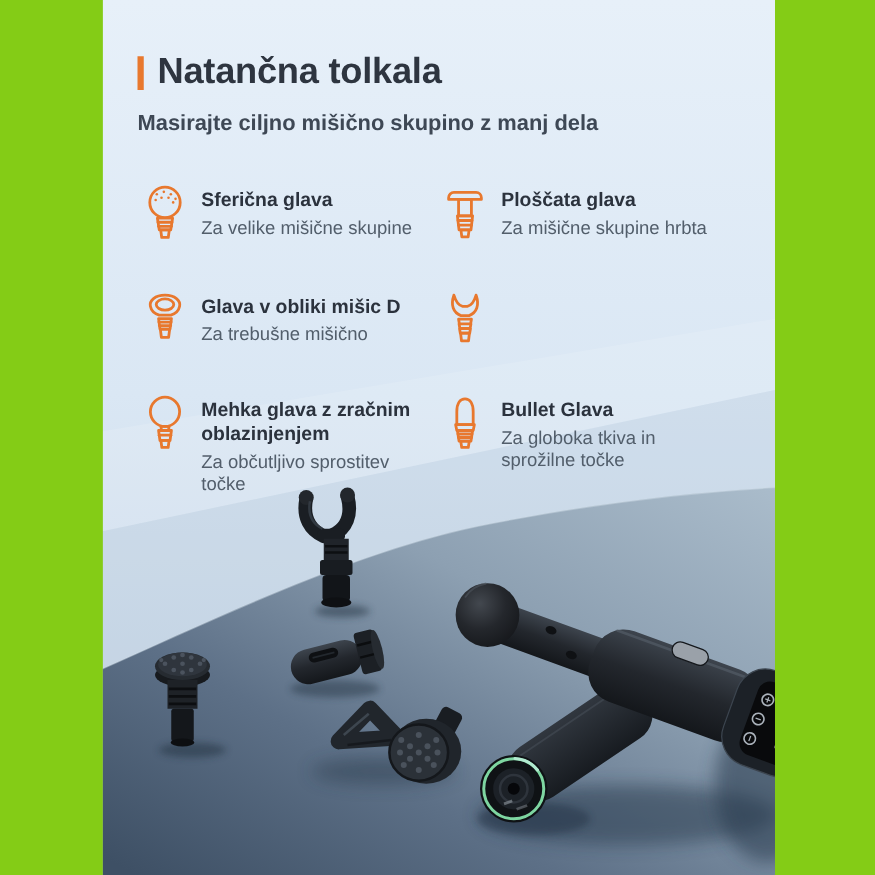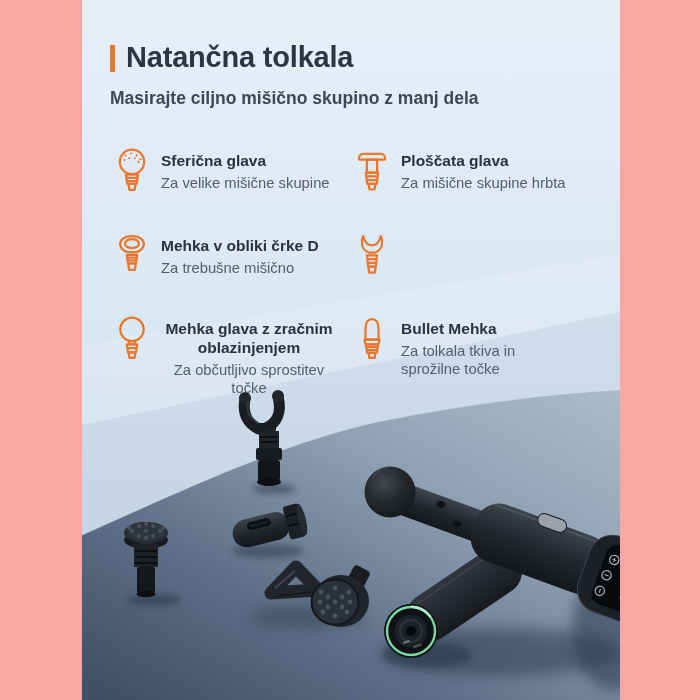--- a/index.html
+++ b/index.html
@@ -1,32 +1,32 @@
 <!DOCTYPE html>
 <html><head>
 <meta charset="utf-8">
 <style>
   html,body{margin:0;padding:0;background:#ffffff;}
   body{width:700px;height:700px;font-family:"Liberation Sans","DejaVu Sans",sans-serif;}
-  .canvas{position:relative;width:700px;height:700px;background:#fca5a5;overflow:hidden;}
+  .canvas{position:relative;width:700px;height:700px;background:#84cc16;overflow:hidden;}
   .content{position:absolute;left:82px;top:0;width:538px;height:700px;overflow:hidden;}
   .photo-svg{position:absolute;left:0;top:0;width:538px;height:700px;display:block;}
   .overlay{position:absolute;left:0;top:0;width:538px;height:700px;}
   .header{position:absolute;left:28px;top:42px;display:flex;align-items:flex-start;}
   .accent-bar{width:5px;height:27px;background:#e8782e;margin-right:11px;margin-top:3px;}
   h1.title{margin:0;font-size:29px;font-weight:700;color:#2e3540;letter-spacing:-0.2px;line-height:1.05;}
   .subtitle{position:absolute;left:28px;top:88px;font-size:17.5px;color:#3e4855;line-height:1.25;font-weight:bold;}
   .feature{position:absolute;display:flex;align-items:flex-start;width:225px;}
   .feature .icon{flex:0 0 auto;width:38px;height:58px;}
   .feature .txt{margin-left:10px;padding-top:6px;max-width:176px;}
   .feature .t{font-size:15.5px;font-weight:700;color:#2b323d;line-height:1.22;}
   .feature .d{font-size:14.8px;color:#525e6b;line-height:1.25;margin-top:3px;}
   .f1{left:31px;top:146px;} .f2{left:271px;top:146px;}
   .f3{left:31px;top:231px;} .f4{left:271px;top:231px;}
-  .f5{left:31px;top:314px;text-align:center;} .f6{left:271px;top:314px;}
+  .f5{left:31px;top:314px;} .f6{left:271px;top:314px;}
   .icn{stroke:#e8782e;fill:none;stroke-width:2.4;stroke-linecap:round;stroke-linejoin:round;}
   .icn .fil{fill:#e8782e;stroke:none;}
 </style>
 </head>
 <body>
 
 <div class="canvas">
  <div class="content">
 
   <svg class="photo-svg" viewBox="0 0 538 700" aria-hidden="true">
@@ -247,21 +247,21 @@
 
     <div class="feature f3">
       <svg class="icon icn" viewBox="0 0 40 62">
         <path d="M20 5.5 c-8.5 0 -13.5 4.5 -12.5 9.5 c0.7 3.6 4 6.5 7.5 7.5 l10 0 c3.5 -1 6.8 -3.9 7.5 -7.5 c1 -5 -4 -9.5 -12.5 -9.5 z"></path>
         <ellipse cx="20" cy="13.5" rx="7.5" ry="4.8"></ellipse>
         <path d="M14.5 25.5 h11 l-1.2 9 h-8.6 z"></path>
             <path d="M14.8 28.5 h10.4 M15.1 31.5 h9.8"></path>
         <path d="M16 34.5 h8 l-0.9 7 h-6.2 z"></path>
       </svg>
       <div class="txt">
-        <div class="t">Mehka v obliki črke D</div>
+        <div class="t">Glava v obliki mišic D</div>
         <div class="d">Za trebušne mišično</div>
       </div>
     </div>
 
     <div class="feature f4">
       <svg class="icon icn" viewBox="0 0 40 62">
         <path d="M10.5 5.5 c-3 8.5 -0.5 15 6 17.5 h7 c6.5 -2.5 9 -9 6 -17.5 c-1.8 6 -4.2 9 -7.5 9.5 h-4 c-3.3 -0.5 -5.7 -3.5 -7.5 -9.5 z"></path>
         <path d="M14.5 26 h11 l-0.7 4 h-9.6 z M14.9 30 h10.2 l-0.7 4 h-8.8 z M15.3 34 h9.4 l-0.7 4 h-8 z"></path>
         <path d="M16.2 38 h7.6 l-0.8 6.5 h-6 z"></path>
       </svg>
@@ -283,20 +283,20 @@
 
     <div class="feature f6">
       <svg class="icon icn" viewBox="0 0 40 62">
         <path d="M13 27.5 v-11 c0 -7.5 3 -11 7 -11 c4 0 7 3.5 7 11 v11 z"></path>
         <path d="M12 27.5 h16 l-1 5 h-14 z"></path>
         <path d="M13.5 32.5 h13 l-1.4 9 h-10.2 z"></path>
             <path d="M14 35.5 h12 M14.4 38.5 h11.2"></path>
         <path d="M16.3 41.5 h7.4 l-0.9 5.5 h-5.6 z"></path>
       </svg>
       <div class="txt">
-        <div class="t">Bullet Mehka</div>
-        <div class="d">Za tolkala tkiva in sprožilne točke</div>
+        <div class="t">Bullet Glava</div>
+        <div class="d">Za globoka tkiva in sprožilne točke</div>
       </div>
     </div>
 
   </div>
  </div>
 </div>
 
 </body></html>

